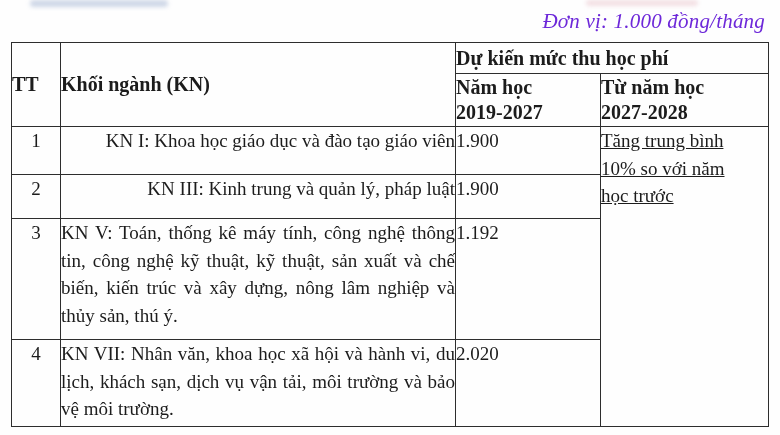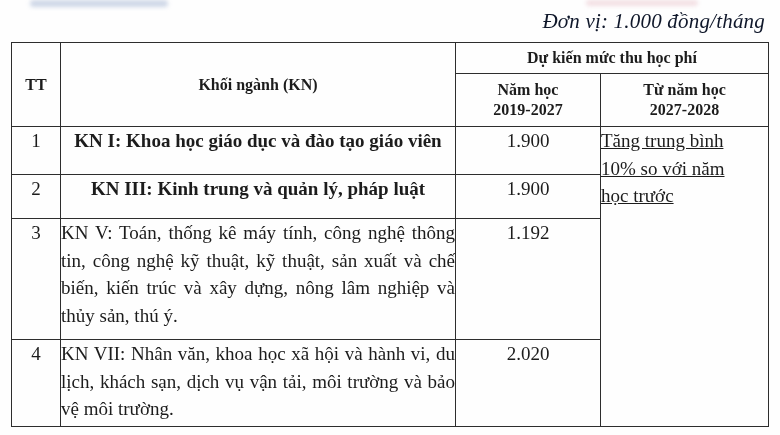--- a/index.html
+++ b/index.html
@@ -30,64 +30,62 @@
     left: 586px; top: 0; width: 112px; height: 6px;
     background: rgba(228, 178, 188, 0.40);
   }
   .unit-note {
     position: absolute;
     top: 9px;
     right: 15px;
     font-style: italic;
     font-size: 21px;
     letter-spacing: 0.2px;
-    color: #0f172a;
+    color: #6d28d9;
     white-space: nowrap;
   }
   table.fee-table {
     position: absolute;
     left: 11px;
     top: 42px;
     width: 757px;
     border-collapse: collapse;
     table-layout: fixed;
     background: #fefefe;
   }
   .fee-table th, .fee-table td {
     border: 1.5px solid #2d2d2d;
     padding: 0;
     overflow: hidden;
   }
   .fee-table th {
     font-weight: bold;
-    font-size: 16px;
-    text-align: center;
+    font-size: 20px;
+    text-align: left;
     vertical-align: middle;
     line-height: 1.25;
   }
   .fee-table td {
     font-size: 19px;
     vertical-align: top;
     line-height: 1.46;
   }
   .cell-tt {
     text-align: center;
     padding-top: 7px;
   }
   .cell-group {
     text-align: justify;
     padding: 6px 8px 4px 9px;
   }
   .cell-group.one-line {
     white-space: nowrap;
-    text-align: center;
-    font-weight: bold;
+    text-align: right;
   }
   .cell-fee {
-    text-align: center;
     padding-top: 7px;
   }
   .cell-note {
     padding-top: 8px;
     line-height: 1.5;
     text-decoration: underline;
   }
   .hdr-sub-line { display: block; }
   
   .hrow-top   th { height: 30px; }

